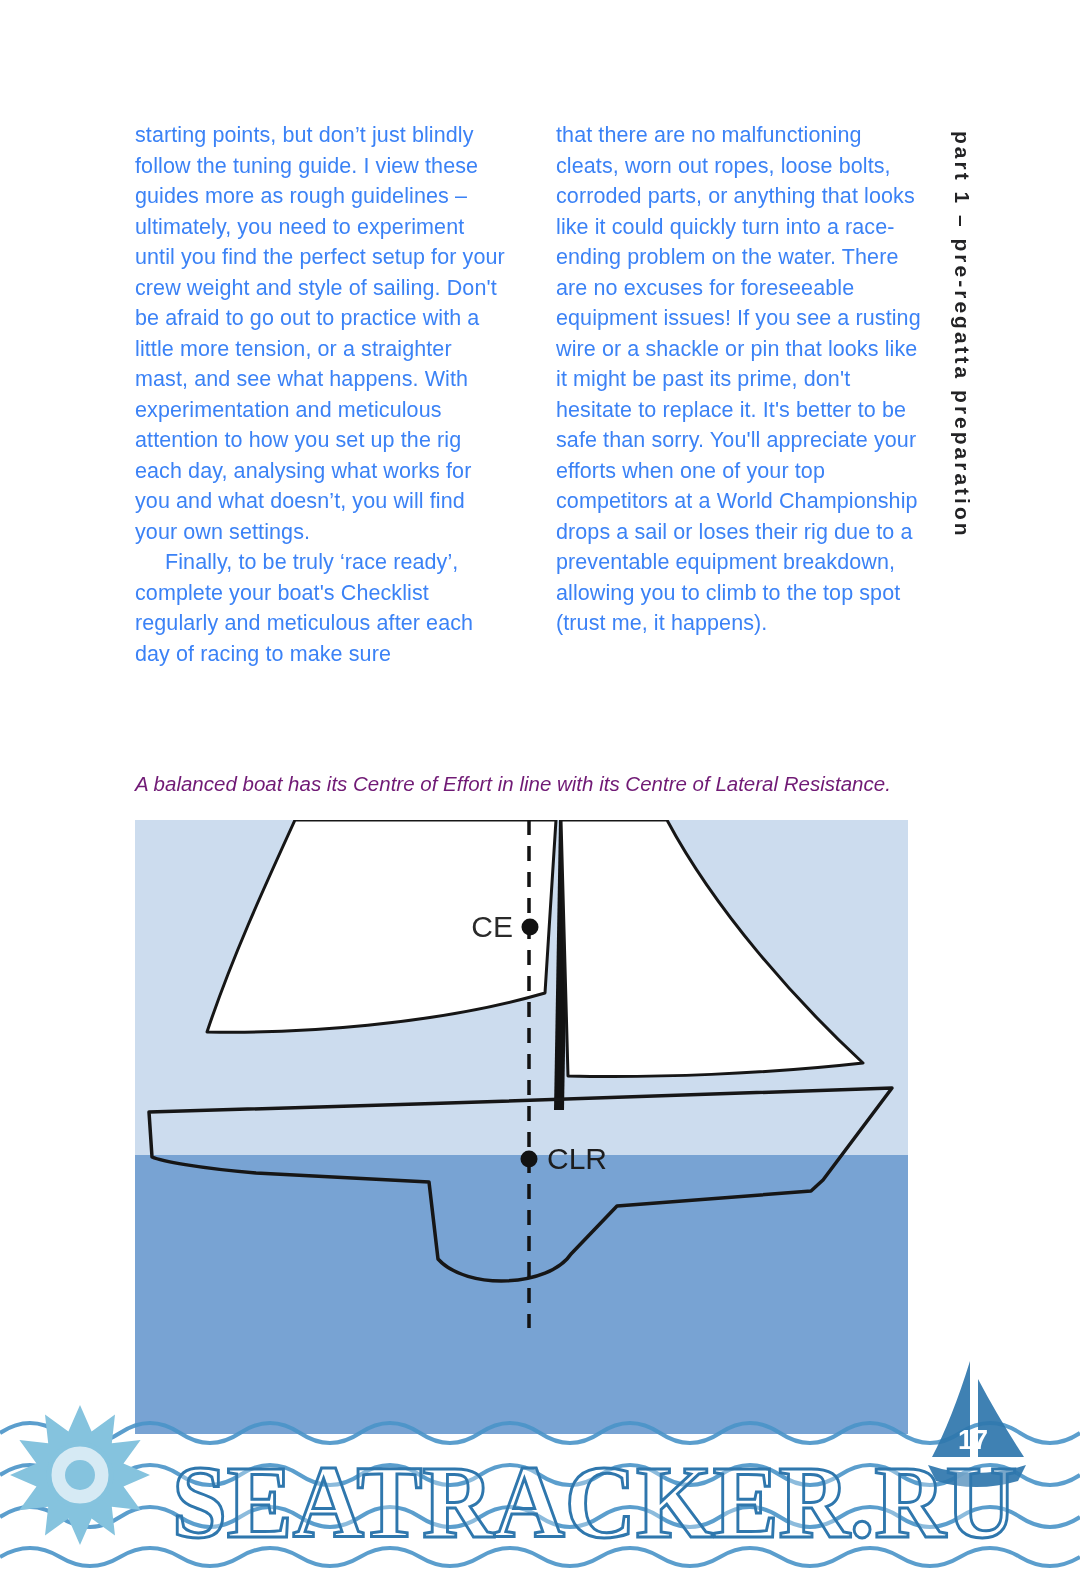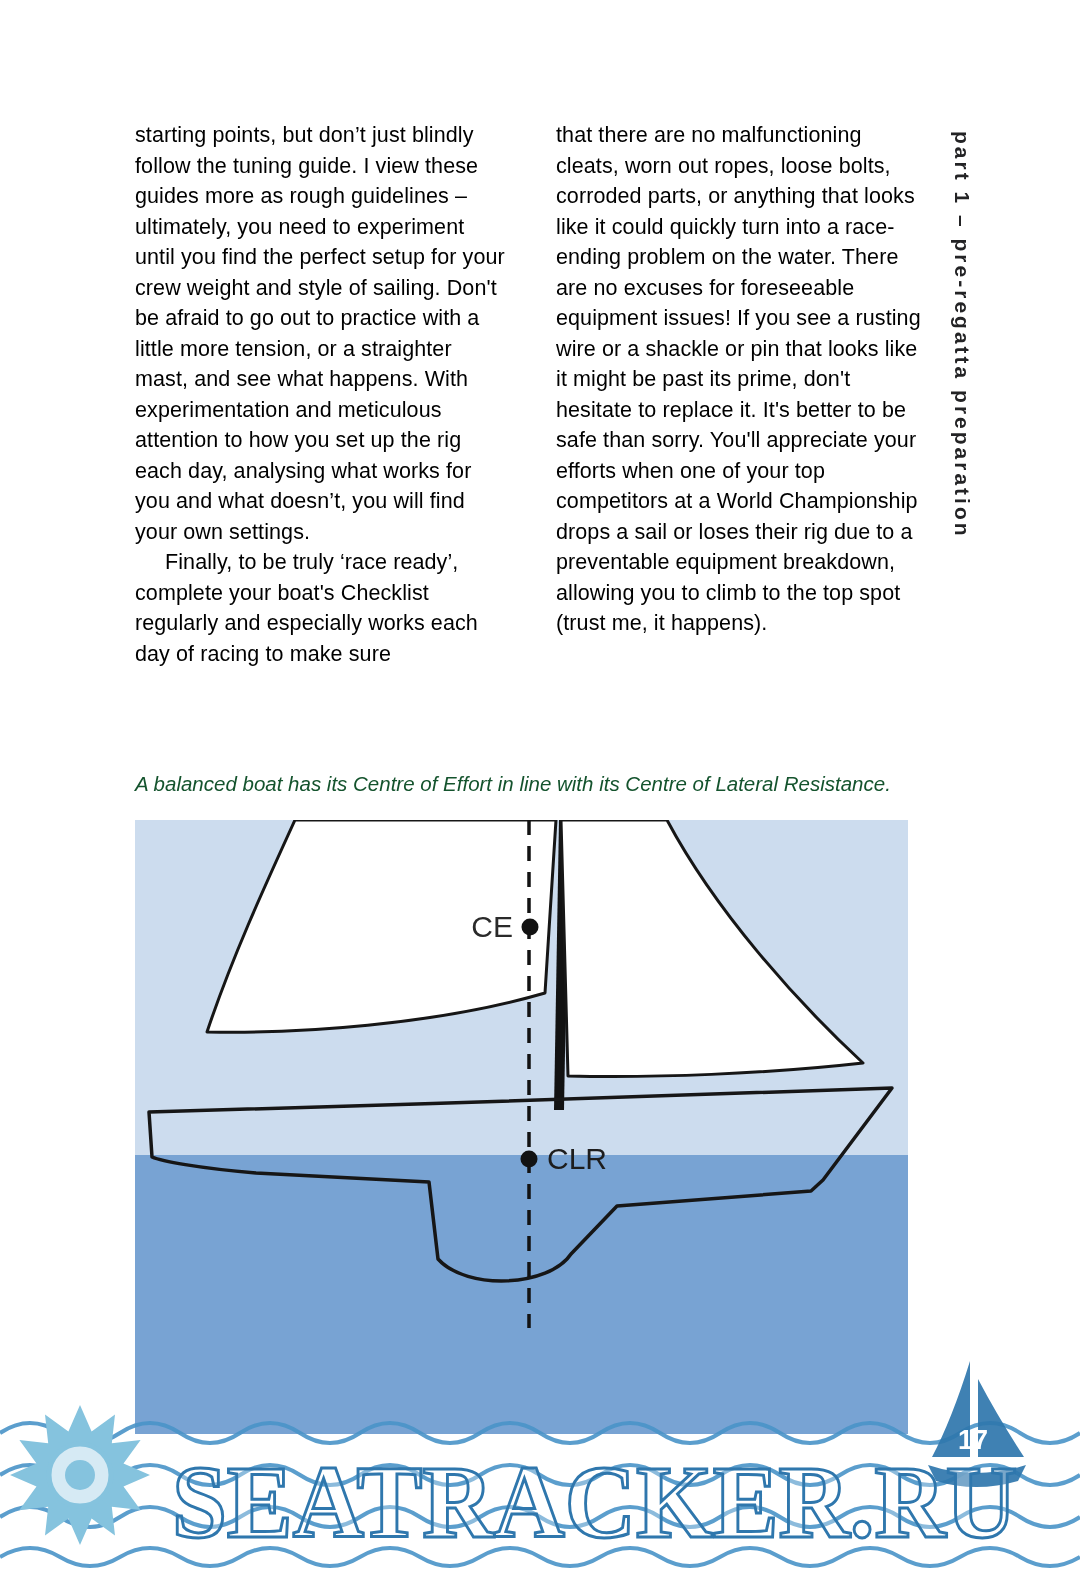--- a/index.html
+++ b/index.html
@@ -9,21 +9,21 @@
     background:#ffffff;
     font-family:"Liberation Sans", sans-serif;
     overflow:hidden;
   }
   .col {
     position:absolute;
     top:120px;
     width:372px;
     font-size:21.5px;
     line-height:30.5px;
-    color:#000000;
+    color:#3b82f6;
     letter-spacing:0.1px;
   }
   .col-left  { left:135px; }
   .col-right { left:556px; }
   .col p { margin:0; }
   .col p.indent { text-indent:30px; }
 
   .sidebar-vertical {
     position:absolute;
     top:131px;
@@ -36,21 +36,21 @@
     white-space:nowrap;
   }
 
   .caption {
     position:absolute;
     top:772px;
     left:135px;
     width:800px;
     font-style:italic;
     font-size:20.5px;
-    color:#14532d;
+    color:#701a75;
     white-space:nowrap;
   }
 
   .diagram {
     position:absolute;
     left:135px;
     top:820px;
     width:773px;
     height:472px;
   }
@@ -63,21 +63,21 @@
     width:1054px;
     height:236px;
     pointer-events:none;
   }
 </style>
 </head>
 <body>
 
 <div class="col col-left">
   <p>starting points, but don’t just blindly follow the tuning guide. I view these guides more as rough guidelines – ultimately, you need to experiment until you find the perfect setup for your crew weight and style of sailing. Don't be afraid to go out to practice with a little more tension, or a straighter mast, and see what happens. With experimentation and meticulous attention to how you set up the rig each day, analysing what works for you and what doesn’t, you will find your own settings.</p>
-  <p class="indent">Finally, to be truly ‘race ready’, complete your boat's Checklist regularly and especially works each day of racing to make sure</p>
+  <p class="indent">Finally, to be truly ‘race ready’, complete your boat's Checklist regularly and meticulous after each day of racing to make sure</p>
 </div>
 
 <div class="col col-right">
   <p>that there are no malfunctioning cleats, worn out ropes, loose bolts, corroded parts, or anything that looks like it could quickly turn into a race-ending problem on the water. There are no excuses for foreseeable equipment issues! If you see a rusting wire or a shackle or pin that looks like it might be past its prime, don't hesitate to replace it. It's better to be safe than sorry. You'll appreciate your efforts when one of your top competitors at a World Championship drops a sail or loses their rig due to a preventable equipment breakdown, allowing you to climb to the top spot (trust me, it happens).</p>
 </div>
 
 <div class="sidebar-vertical">part 1 – pre-regatta preparation</div>
 
 <div class="caption">A balanced boat has its Centre of Effort in line with its Centre of Lateral Resistance.</div>
 

